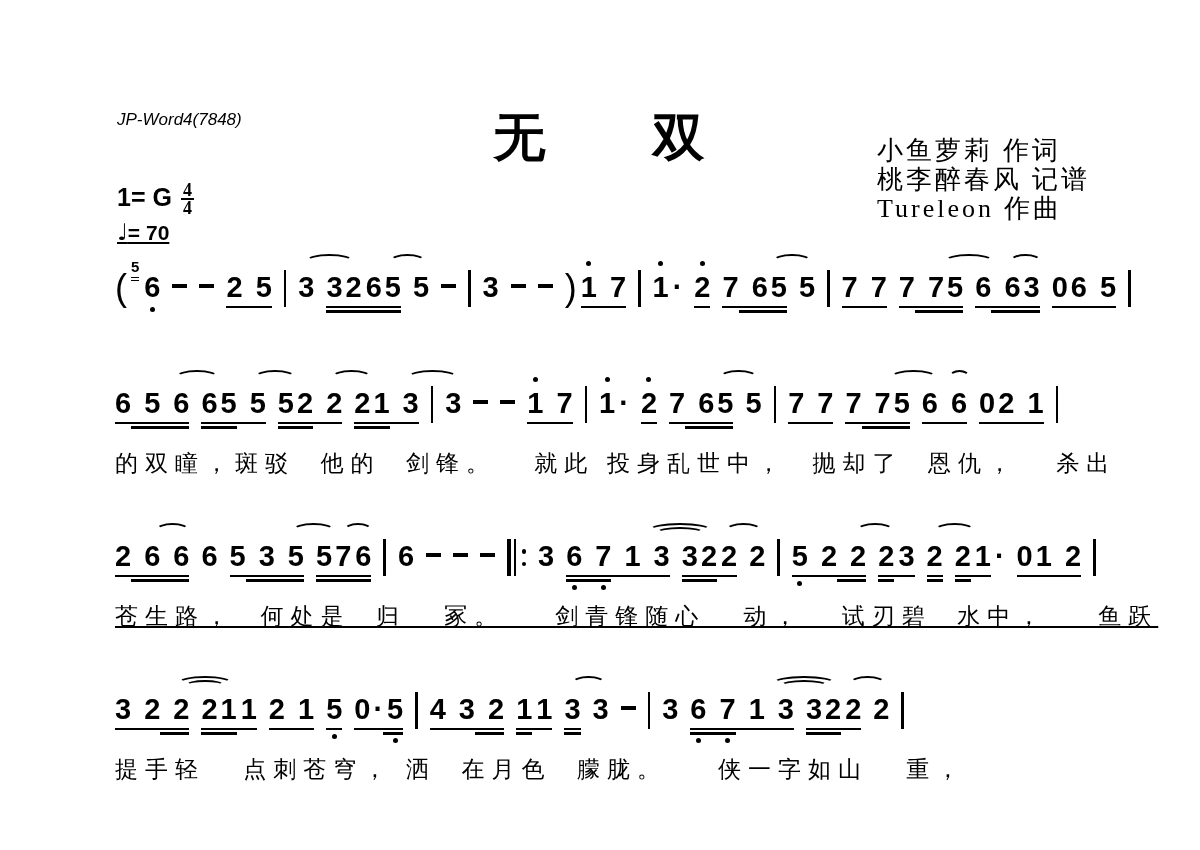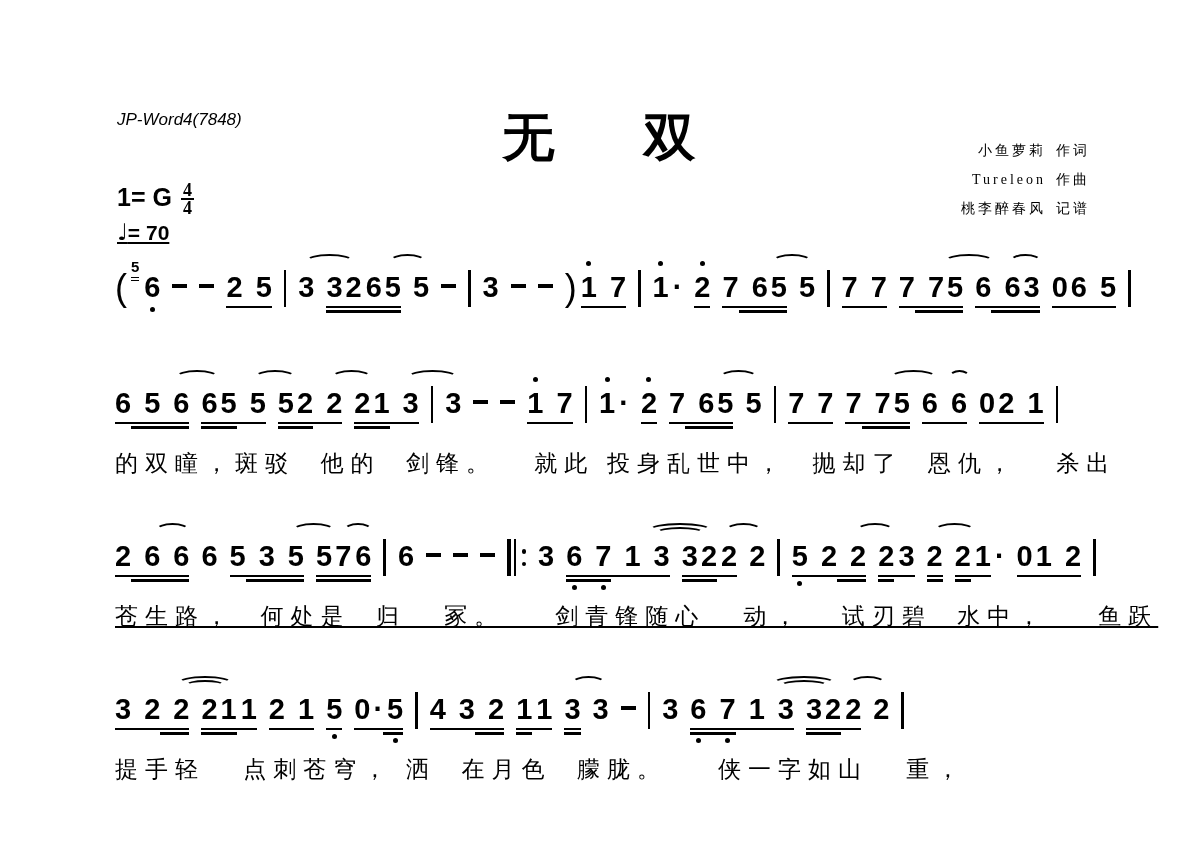--- a/index.html
+++ b/index.html
@@ -1,25 +1,25 @@
 <!DOCTYPE html>
 <html><head>
 <meta charset="utf-8">
 <style>
   html,body{margin:0;padding:0;}
   body{width:1200px;height:850px;background:#ffffff;position:relative;overflow:hidden;
        font-family:"Liberation Sans","DejaVu Sans",sans-serif;color:#000;}
   #sheet{position:absolute;inset:0;}
   .watermark{position:absolute;left:117px;top:110px;font-style:italic;font-size:17px;}
   .title{position:absolute;left:0;top:103px;width:100%;text-align:center;
-         font-family:Liberation Serif, serif;font-weight:bold;
+         font-family:Liberation Mono, monospace;font-weight:bold;
          font-size:52px;word-spacing:72px;letter-spacing:2px;}
   .subtitle{position:absolute;left:0;top:190px;width:100%;text-align:center;
             font-family:"DejaVu Sans Mono","Liberation Mono",monospace;font-size:21px;letter-spacing:1px;}
-  .credits{position:absolute;right:110px;top:136px;text-align:right;font-size:14px;
+  .credits{position:absolute;right:110px;top:136px;font-size:26px;
            line-height:29px;letter-spacing:3px;font-family:"Liberation Serif",serif;}
   .credits .role{margin-left:10px;}
   .keyline{position:absolute;left:117px;top:182px;font-weight:bold;font-size:25px;}
   .frac{display:inline-block;vertical-align:-8px;margin-left:9px;text-align:center;
         font-family:"Liberation Serif",serif;font-size:18px;line-height:16px;font-weight:bold;}
   .frac .ftop{border-bottom:2px solid #000;padding:0 2px;display:block;}
   .frac .fbot{display:block;}
   .tempoline{position:absolute;left:117px;top:219px;font-weight:bold;font-size:21px;text-decoration:underline;}
   .tempoline .nq{font-family:"DejaVu Sans",sans-serif;font-size:23px;}
   #score{position:absolute;left:115px;top:252px;width:985px;}
@@ -58,22 +58,22 @@
 </style>
 </head>
 <body>
 
 <div id="sheet">
   <div class="watermark">JP-Word4(7848)</div>
   <div class="title">无 双</div>
 
   <div class="credits">
     <div><span>小鱼萝莉</span><span class="role">作词</span></div>
+    <div><span>桃李醉春风</span><span class="role">记谱</span></div>
     <div><span>Tureleon</span><span class="role">作曲</span></div>
-    <div><span>桃李醉春风</span><span class="role">记谱</span></div>
   </div>
 
   <div class="keyline">
     <span>1= G</span><span class="frac"><span class="ftop">4</span><span class="fbot">4</span></span>
   </div>
   <div class="tempoline">
     <span class="nq">♩</span><span>= 70</span>
   </div>
 
   <div id="score">

